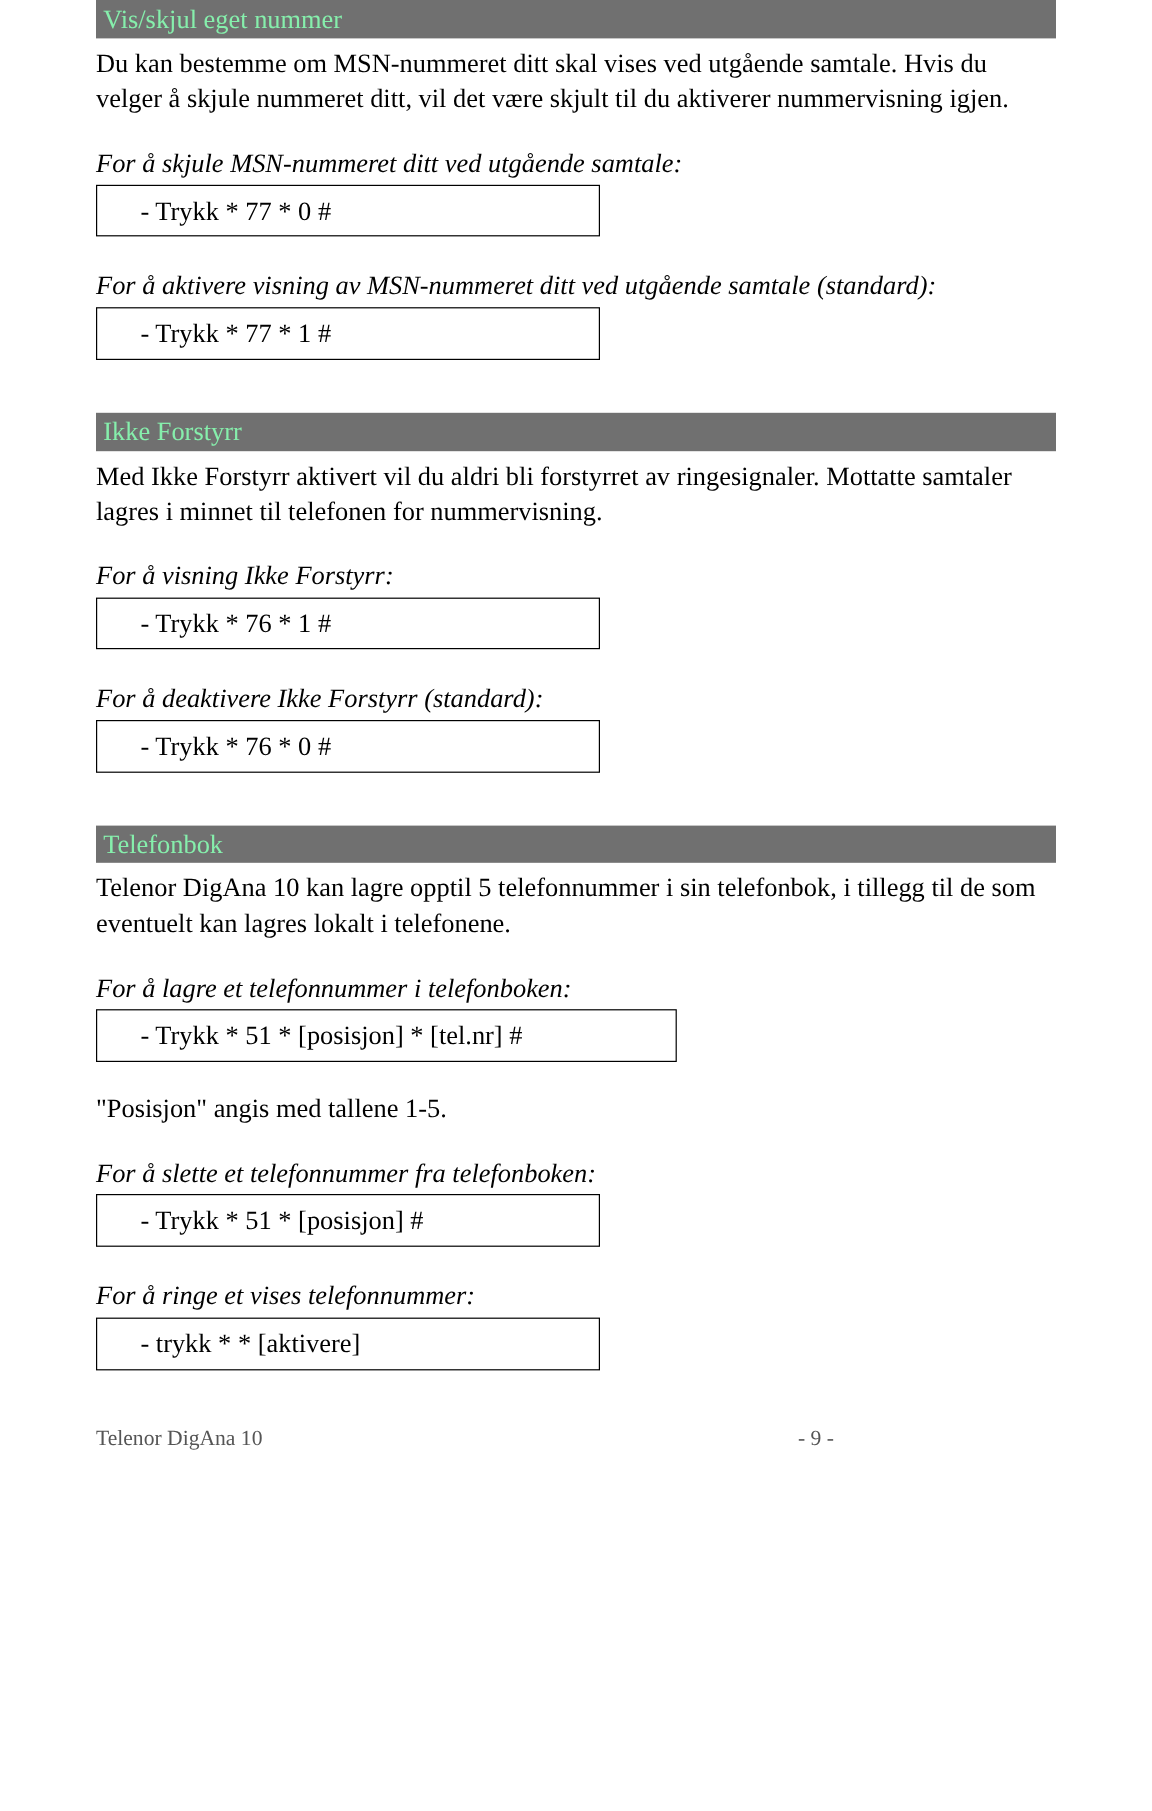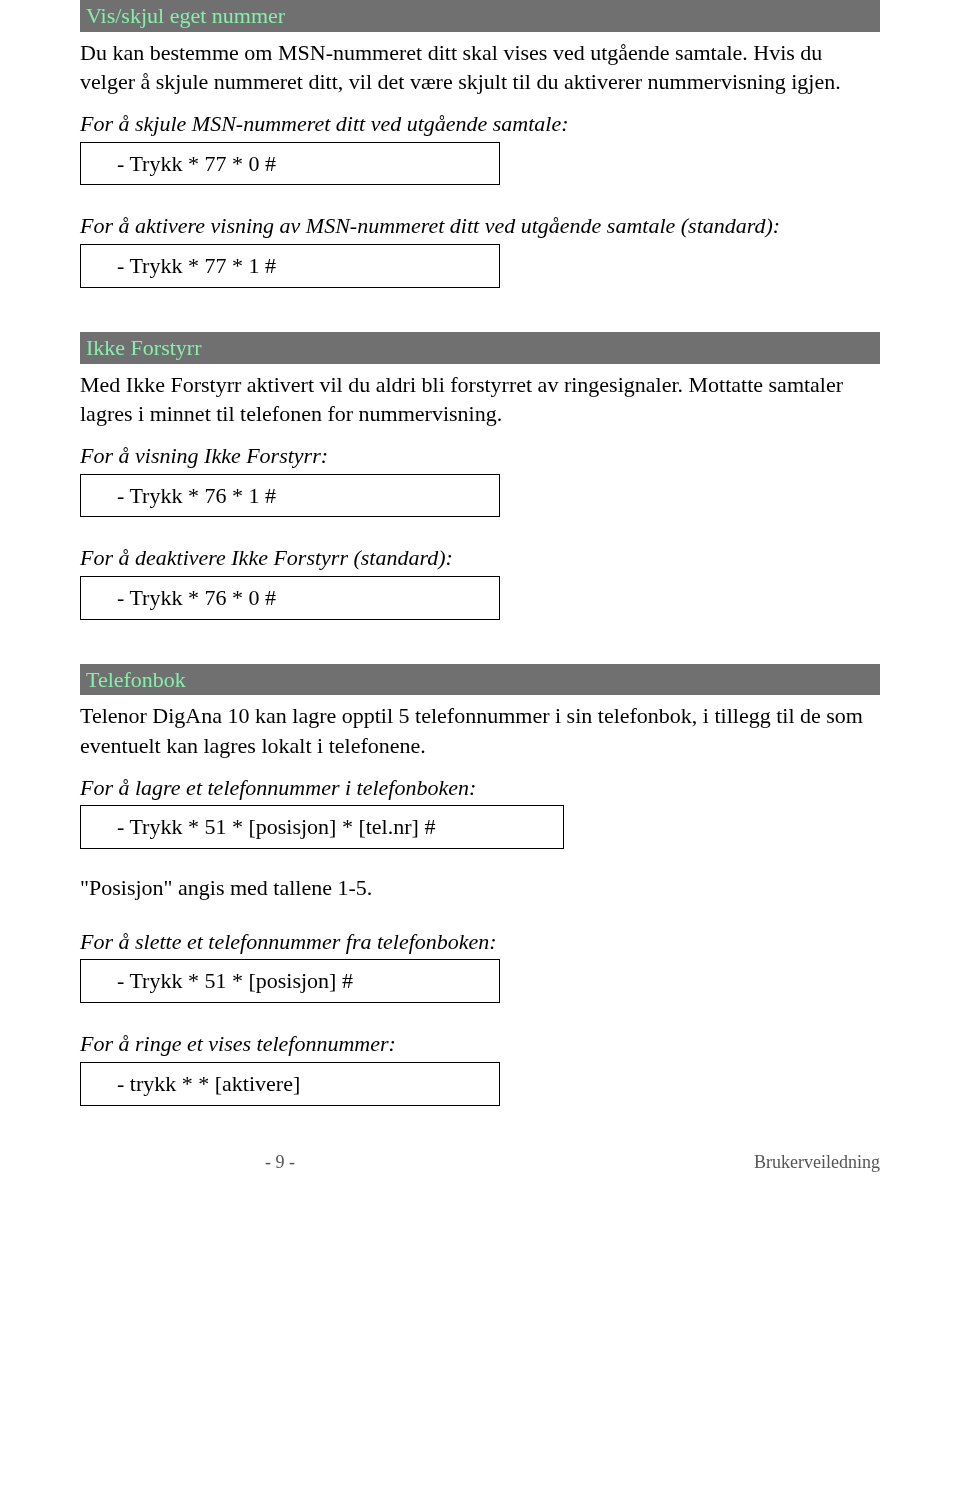--- a/index.html
+++ b/index.html
@@ -19,21 +19,21 @@
     padding: 1px 6px;
     font-size: 22px;
     font-weight: normal;
     margin-bottom: 6px;
   }
   .body-block {
     margin-bottom: 12px;
   }
   .instr-label {
     font-style: italic;
-    margin-top: 12px;
+    margin-top: 24px;
     margin-bottom: 3px;
   }
   .code-box {
     border: 1px solid #000;
     padding: 6px 1px 6px 36px;
     width: 420px;
     margin-bottom: 26px;
     font-size: 22px;
   }
   .code-box-wide {
@@ -88,15 +88,15 @@
 <div class="body-block">Telenor DigAna 10 kan lagre opptil 5 telefonnummer i sin telefonbok, i tillegg til de som eventuelt kan lagres lokalt i telefonene.</div>
 <div class="instr-label">For å lagre et telefonnummer i telefonboken:</div>
 <div class="code-box-wide">- Trykk  * 51 * [posisjon] * [tel.nr] #</div>
 <div class="note">"Posisjon" angis med tallene 1-5.</div>
 <div class="instr-label">For å slette et telefonnummer fra telefonboken:</div>
 <div class="code-box">- Trykk  * 51 * [posisjon] #</div>
 <div class="instr-label">For å ringe et vises telefonnummer:</div>
 <div class="code-box">- trykk  * * [aktivere]</div>
 
 <div class="footer">
+  <div class="left">Telenor DigAna 10</div>
   <div class="center">- 9 -</div>
-  <div class="right">Brukerveiledning</div>
 </div>
 
 </body></html>

